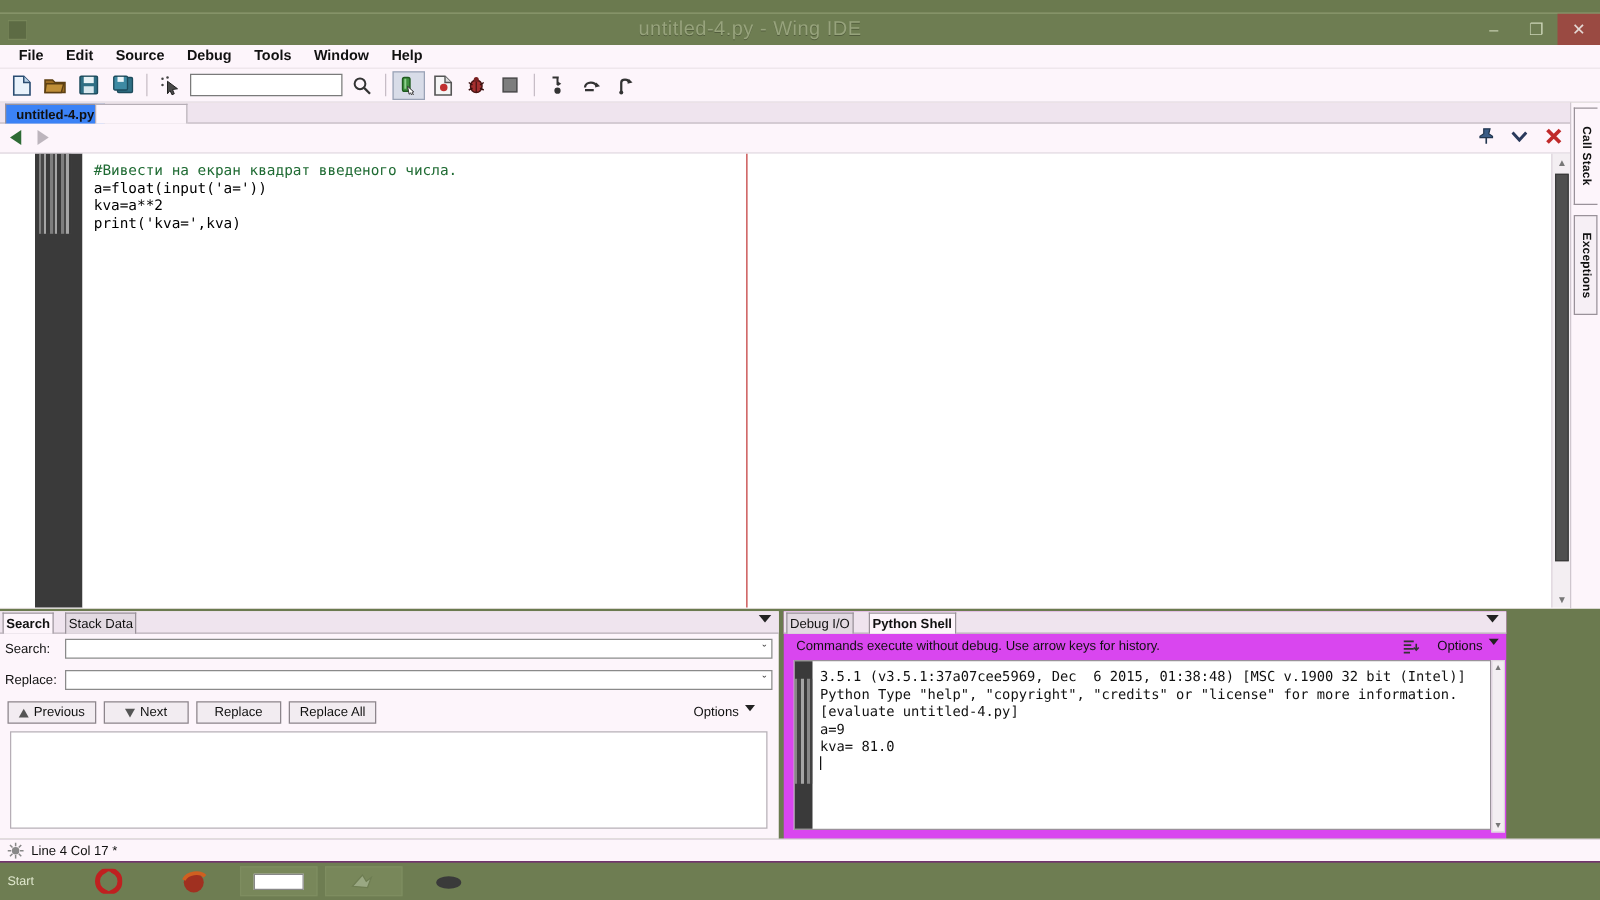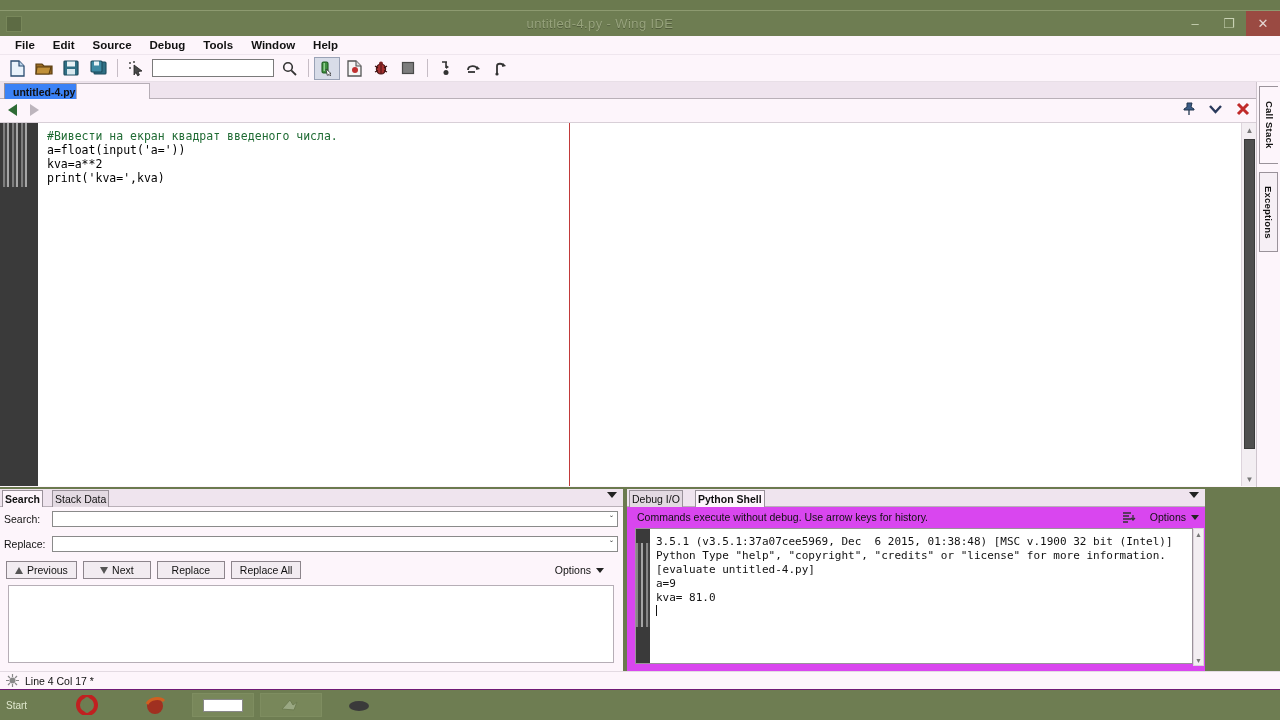--- a/index.html
+++ b/index.html
@@ -25,21 +25,21 @@
     background: #6e7d52;
     border-top: 1px solid #8d9a70;
     display: flex; align-items: center;
   }
   .titlebar .tb-icon {
     width: 16px; height: 16px; margin-left: 6px;
     background: #5d6b44; border: 1px solid #78875a;
   }
   .titlebar .tb-title {
     flex: 1; text-align: center;
-    font-size: 13px; color: #97a37c;
+    font-size: 16px; color: #97a37c;
     letter-spacing: .4px;
     text-shadow: 0 1px 0 rgba(0,0,0,.25);
     overflow: hidden; white-space: nowrap;
   }
   .wbtns { display: flex; align-items: stretch; height: 26px; }
   .wbtn {
     width: 34px; display: flex; align-items: center; justify-content: center;
     color: #c9d2b4; font-size: 13px; line-height: 1;
   }
   .wbtn.close { background: #9a4a42; color: #e4d8d4; }
@@ -133,20 +133,21 @@
   .tri.left  { border-right: 9px solid #2e6b35; }
   .tri.right { border-left: 9px solid #bdb5bd; }
 
   .ed-icons { position: absolute; right: 6px; top: 3px; display: flex; gap: 14px; align-items: center; }
 
   .editor-body {
     position: relative;
     height: 363px;
     background: #fff;
     display: flex;
+    padding-left: 28px;
   }
   .gutter {
     width: 38px; height: 100%;
     background: #3a3a3a;
     position: relative;
     overflow: hidden;
   }
   .gutter .noise {
     position: absolute; left: 3px; top: 0;
     width: 26px; height: 64px;
@@ -264,21 +265,21 @@
     height: 18px; min-width: 68px;
     background: #f2ecf1;
     border: 1px solid #8d858c;
     font-size: 10.5px; color: #111;
     display: flex; align-items: center; justify-content: center;
     gap: 4px;
     padding: 0 8px;
   }
   .arrow-up { width: 0;height:0;border-left:4px solid transparent;border-right:4px solid transparent;border-bottom:7px solid #555; }
   .arrow-dn { width: 0;height:0;border-left:4px solid transparent;border-right:4px solid transparent;border-top:7px solid #555; }
-  .opt-link { font-size: 10.5px; color: #111; display:flex; align-items:center; gap:5px; }
+  .opt-link { font-size: 10.5px; color: #111; display:flex; gap:5px; }
   .caret-sm { width:0;height:0;border-left:4px solid transparent;border-right:4px solid transparent;border-top:5px solid #222; }
 
   .results {
     margin: 6px 4px 0 4px;
     height: 78px;
     background: #fff;
     border: 1px solid #b6aeb6;
   }
 
   .shell-head {

